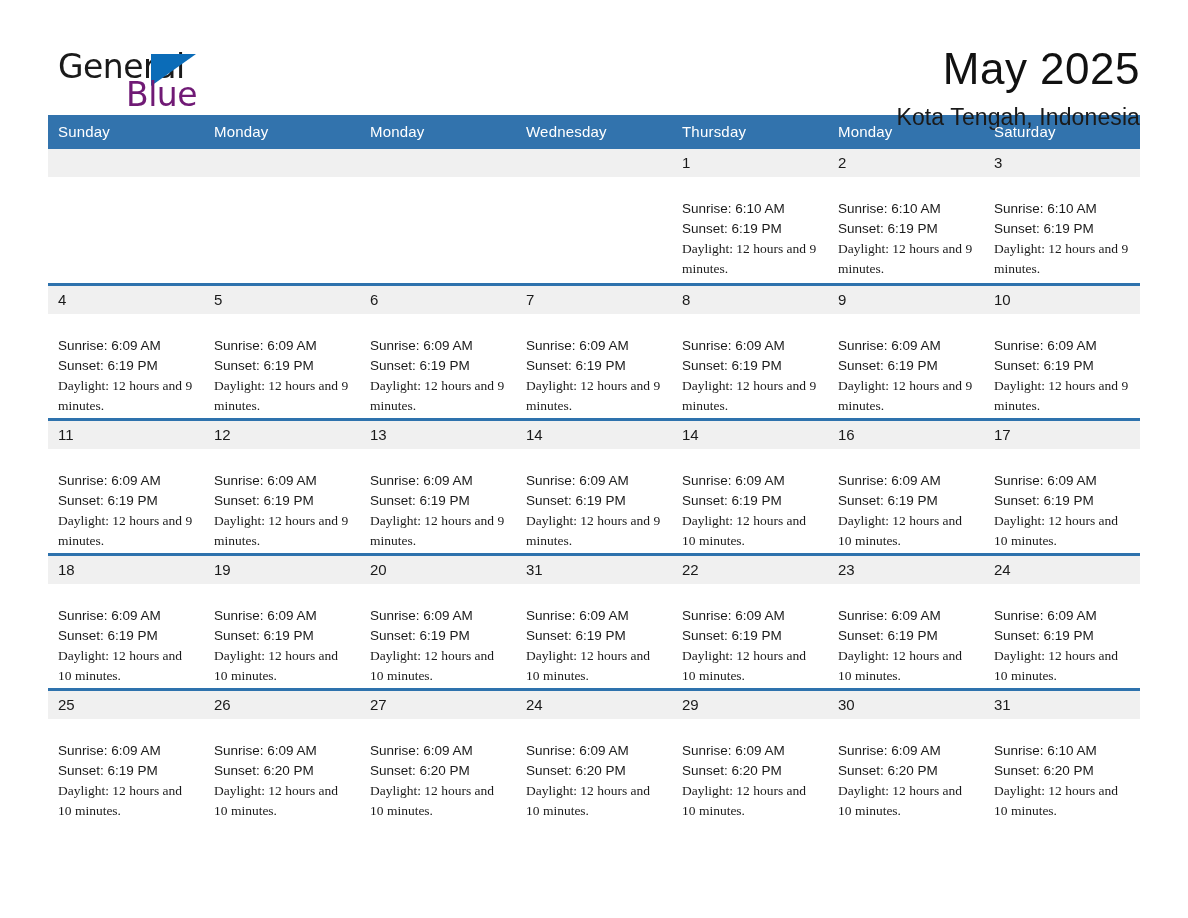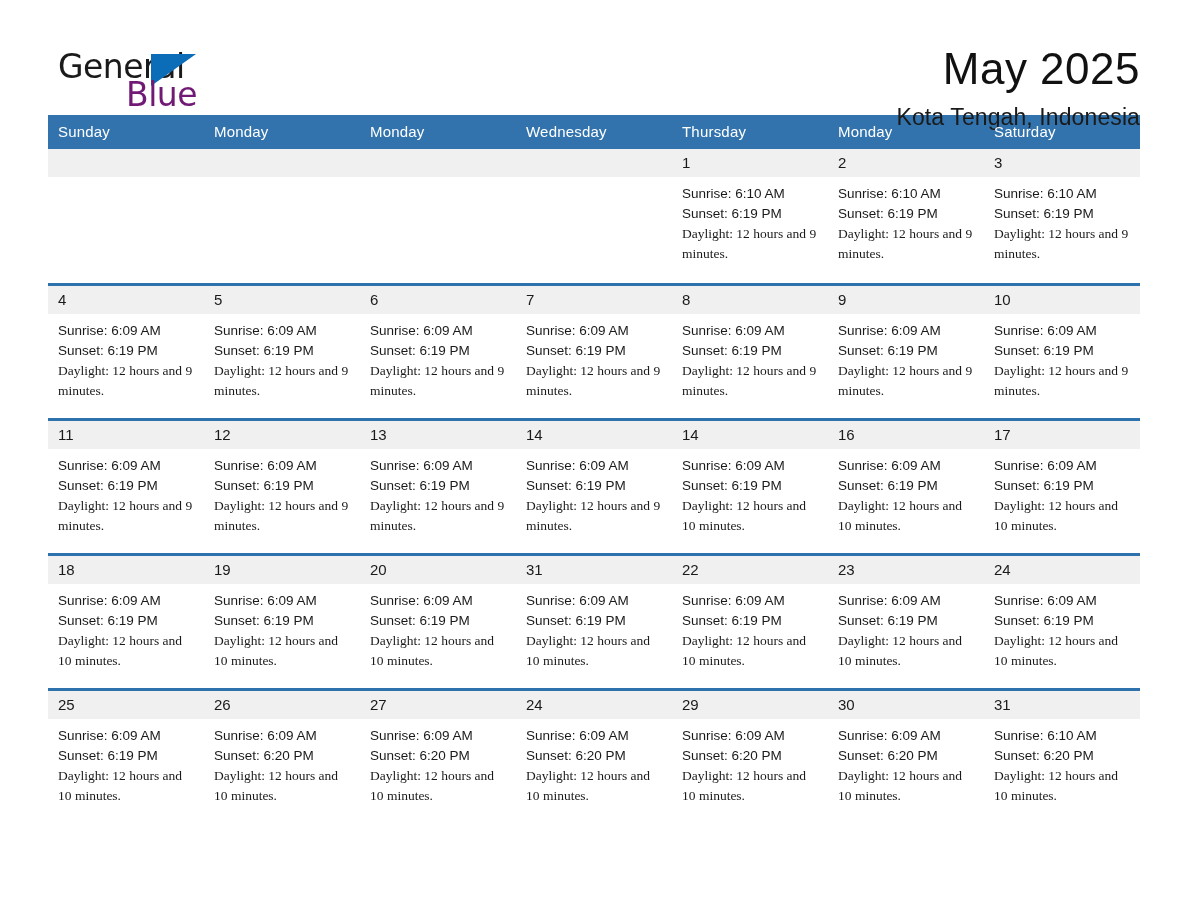--- a/index.html
+++ b/index.html
@@ -100,21 +100,21 @@
   .weekrow.first > td { border-top: none; }
   .daynum {
     background: #f0f0f0;
     font-size: 15px;
     color: #1a1a1a;
     padding: 5px 0 6px 10px;
     height: 28px;
     line-height: 17px;
   }
   .info {
-    padding: 7px 10px 0 10px;
+    padding: 22px 10px 0 10px;
     font-size: 13.5px;
     line-height: 20px;
     color: #1a1a1a;
   }
   .info div { white-space: nowrap; }
   .info .wrapline { white-space: normal; font-family: Liberation Serif, serif; }
 </style>
 </head>
 <body>
 

